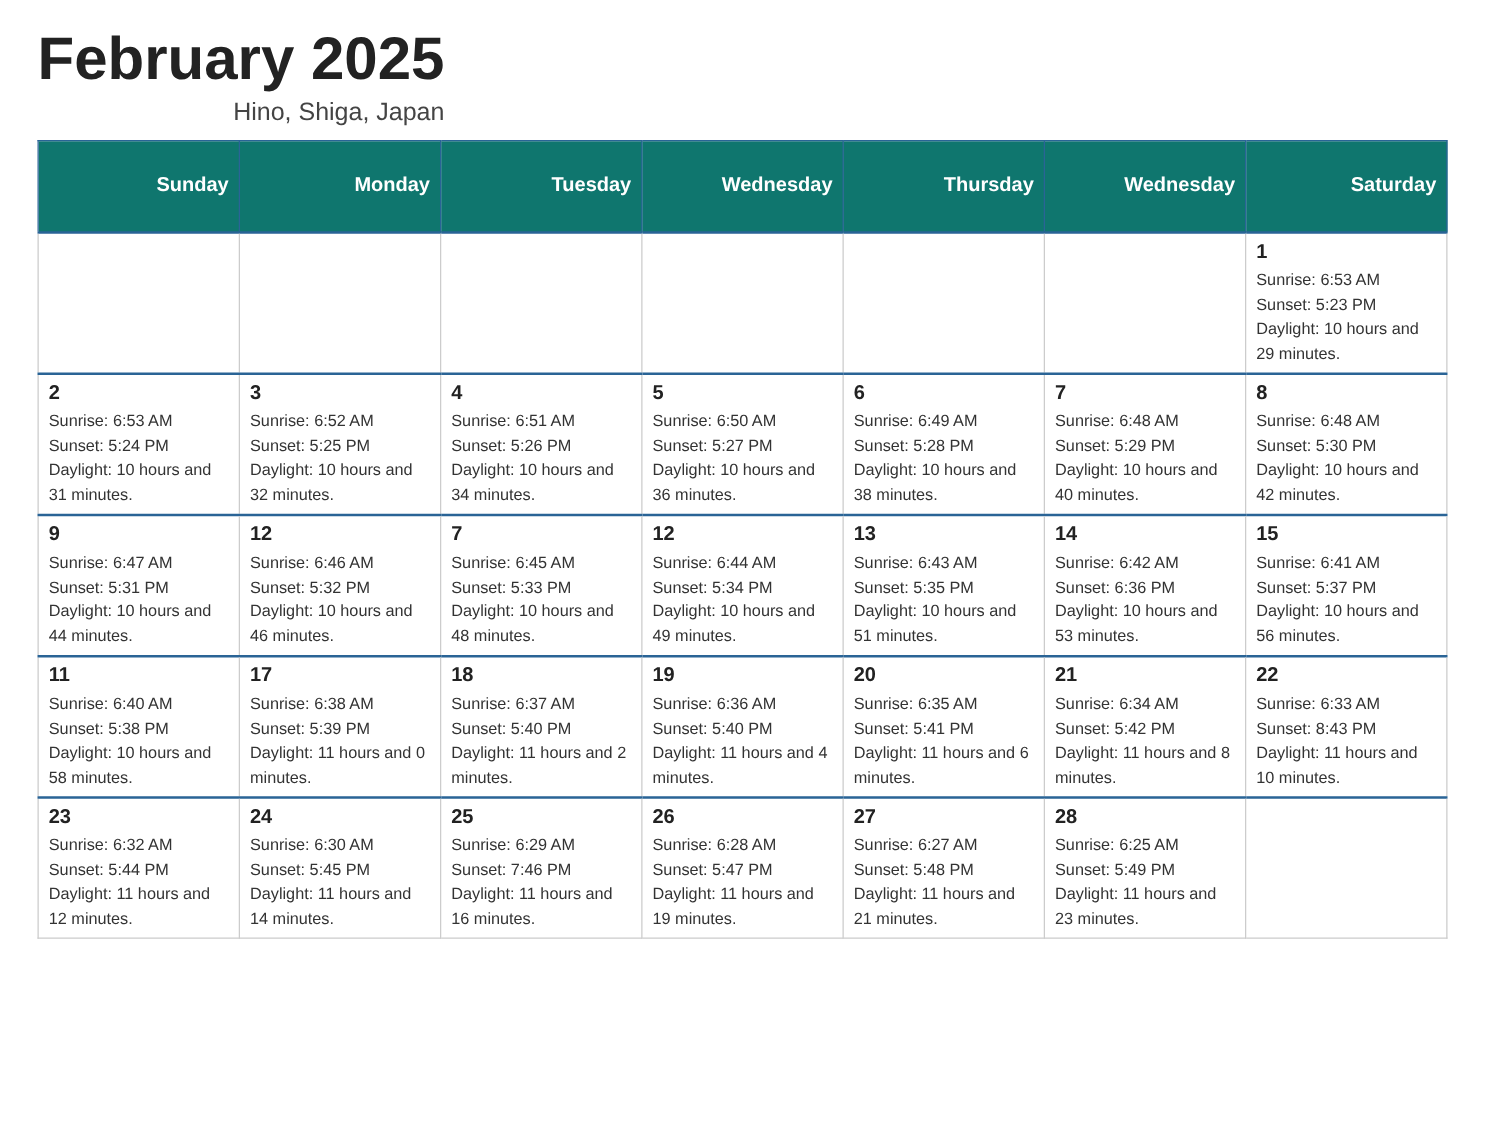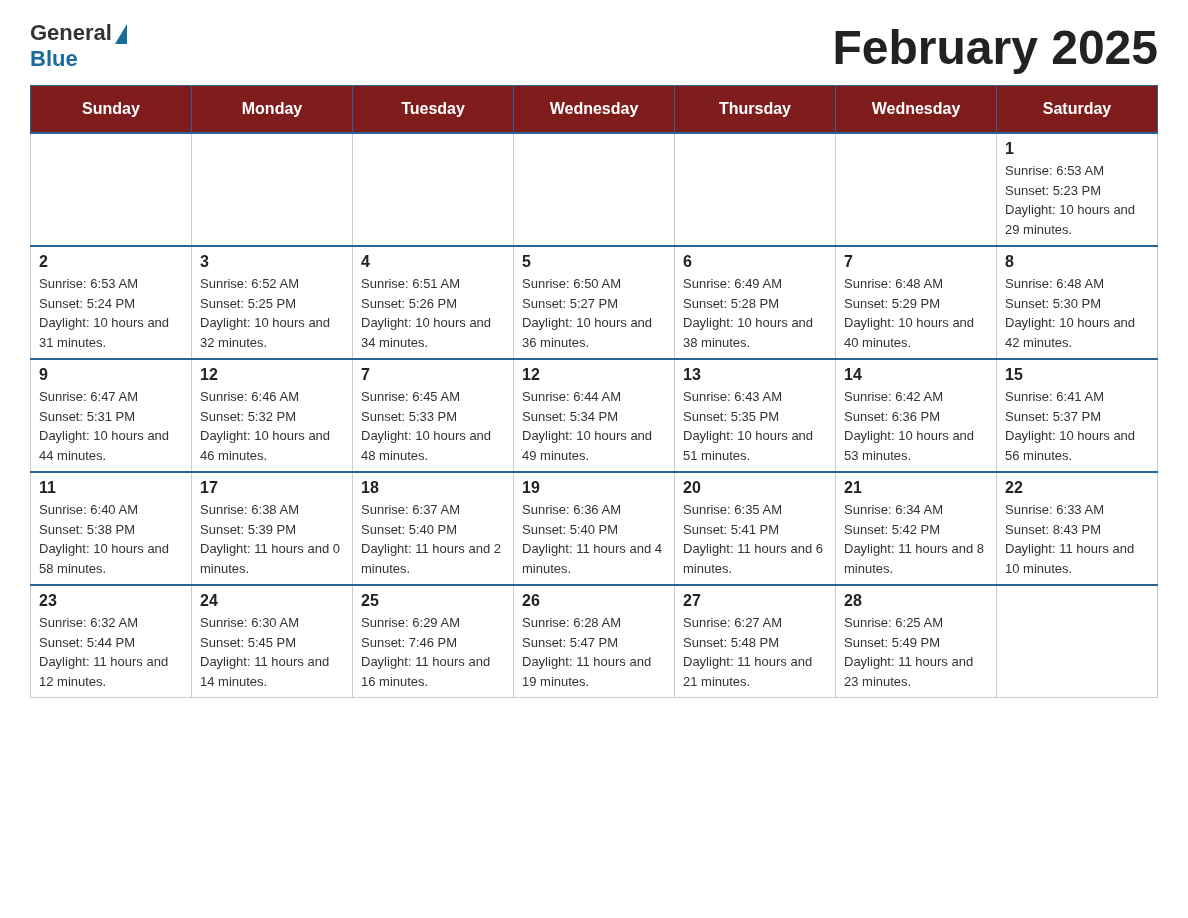--- a/index.html
+++ b/index.html
@@ -56,26 +56,26 @@
       font-size: 20px;
       color: #444;
       margin-top: 4px;
     }
     .calendar-table {
       width: 100%;
       border-collapse: collapse;
       margin-top: 10px;
     }
     .calendar-table th {
-      background-color: #7f1d1d;
+      background-color: #0f766e;
       color: #fff;
       font-size: 16px;
       font-weight: bold;
-      padding: 14px 8px;
-      text-align: center;
+      padding: 27px 8px;
+      text-align: right;
       border: 1px solid #2a6496;
     }
     .calendar-table td {
       vertical-align: top;
       border: 1px solid #ccc;
       padding: 6px 8px;
       width: 14.28%;
       min-height: 110px;
       font-size: 13px;
       color: #333;
@@ -96,29 +96,23 @@
       height: 110px;
     }
     .week-row td {
       border-top: 2px solid #2a6496;
     }
   </style>
 </head>
 <body>
 
 <div class="header-area">
-  <div class="logo">
-    <div class="logo-top">
-      <span class="logo-general">General</span>
-      <div class="logo-triangle"></div>
-    </div>
-    <span class="logo-blue">Blue</span>
-  </div>
   <div class="title-area">
     <div class="calendar-title">February 2025</div>
+    <div class="calendar-subtitle">Hino, Shiga, Japan</div>
   </div>
 </div>
 
 <table class="calendar-table">
   <thead>
     <tr>
     <th>Sunday</th>
         <th>Monday</th>
         <th>Tuesday</th>
         <th>Wednesday</th>

